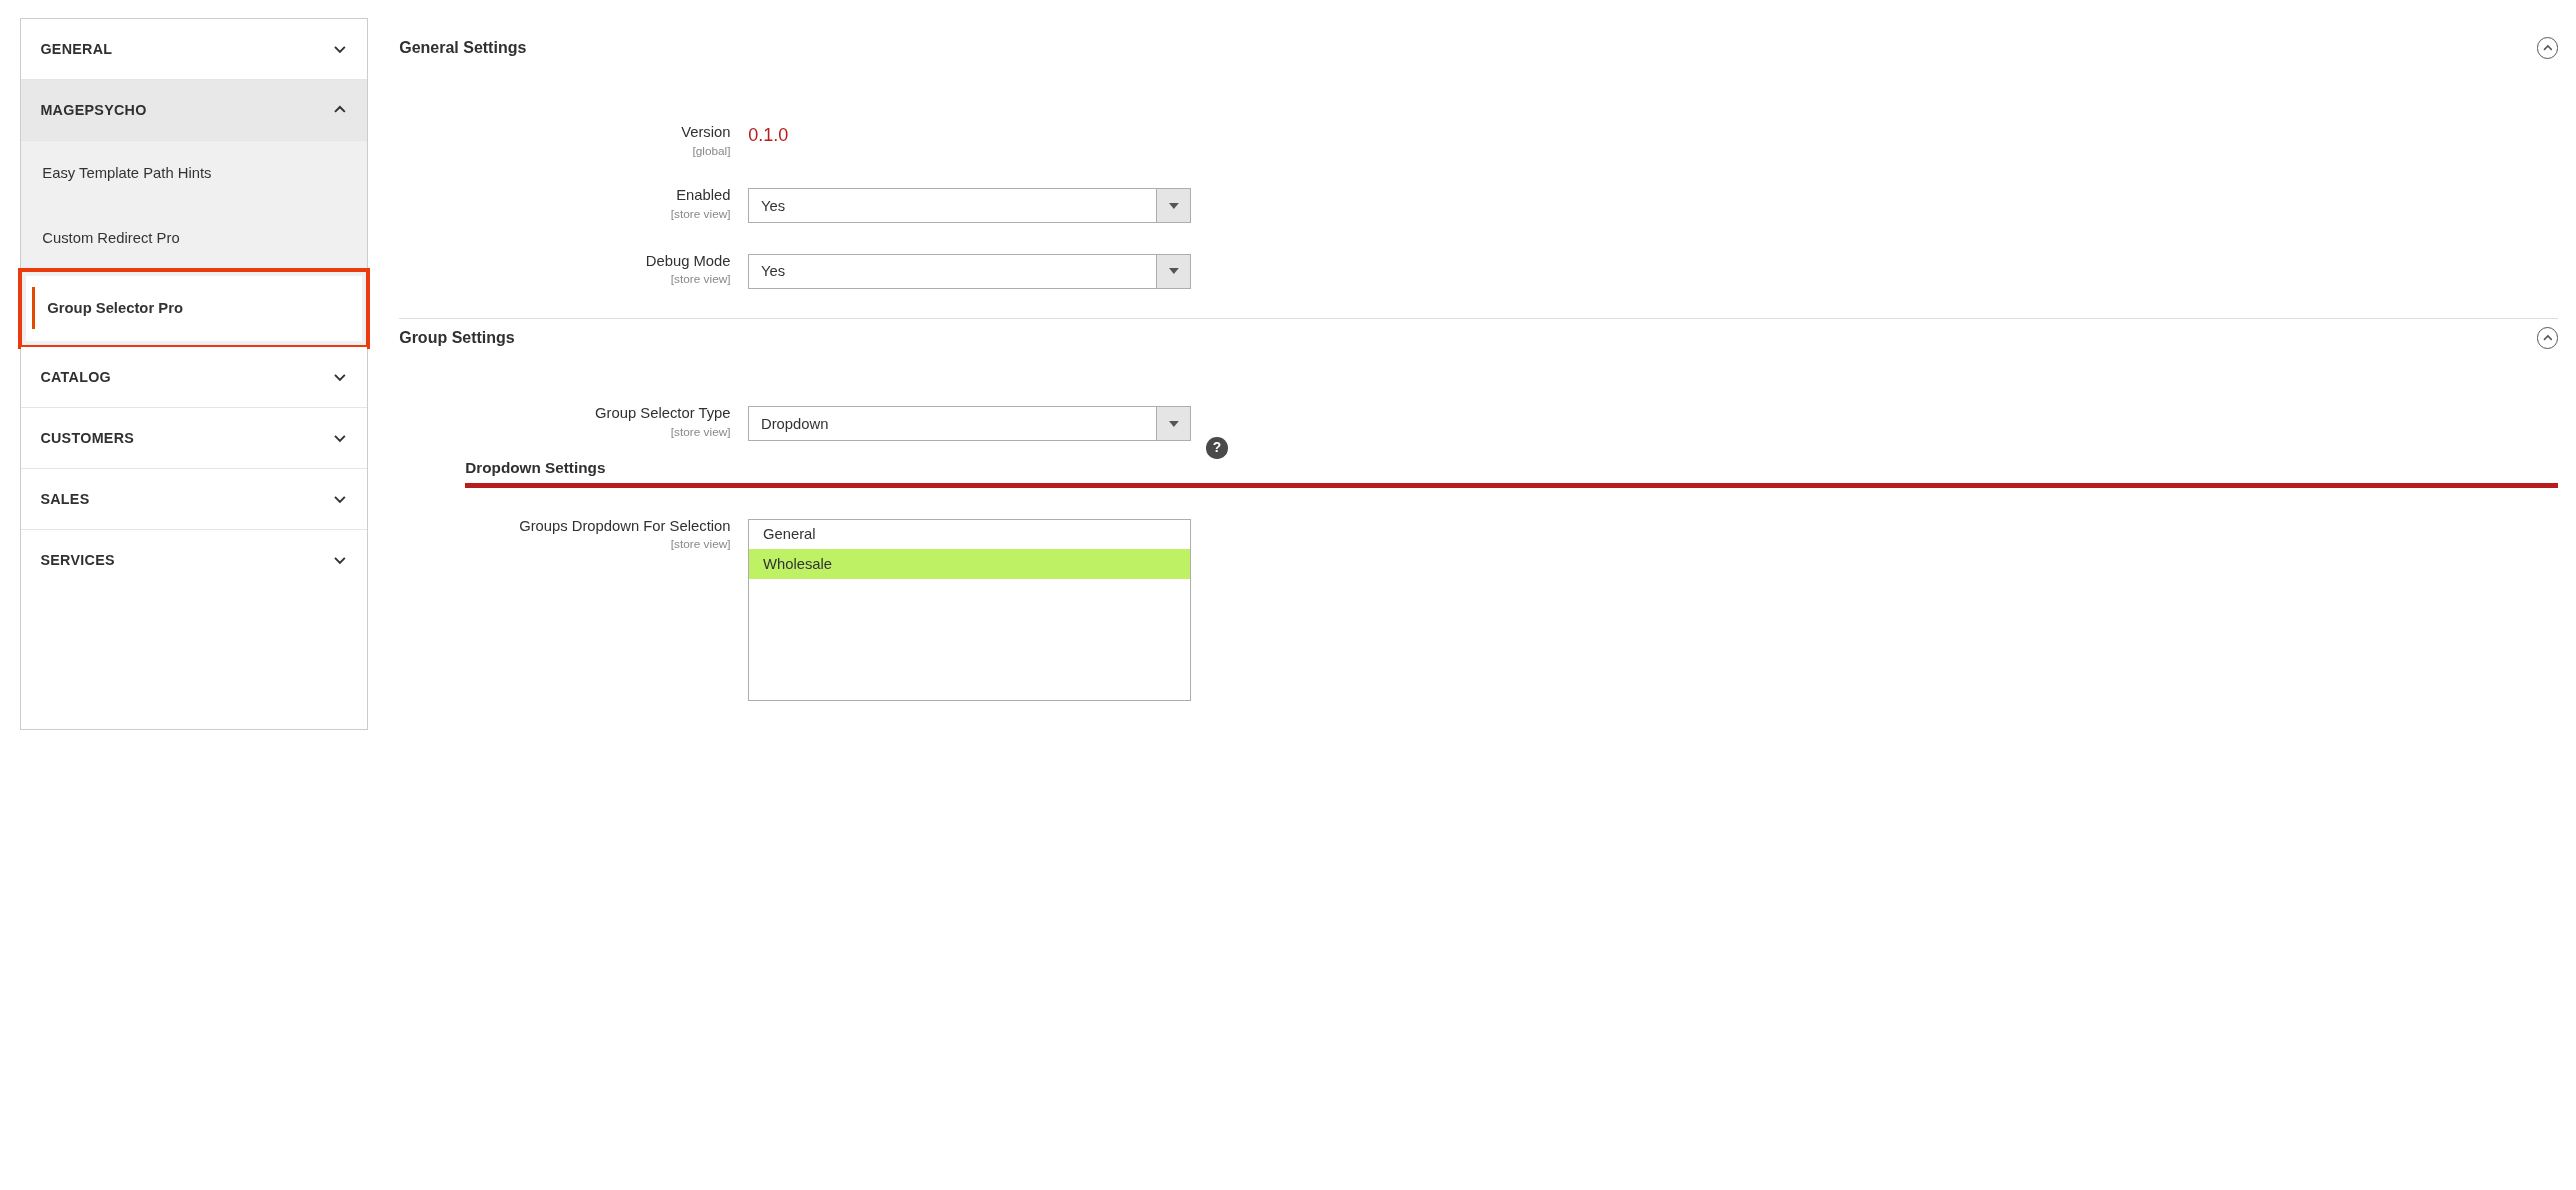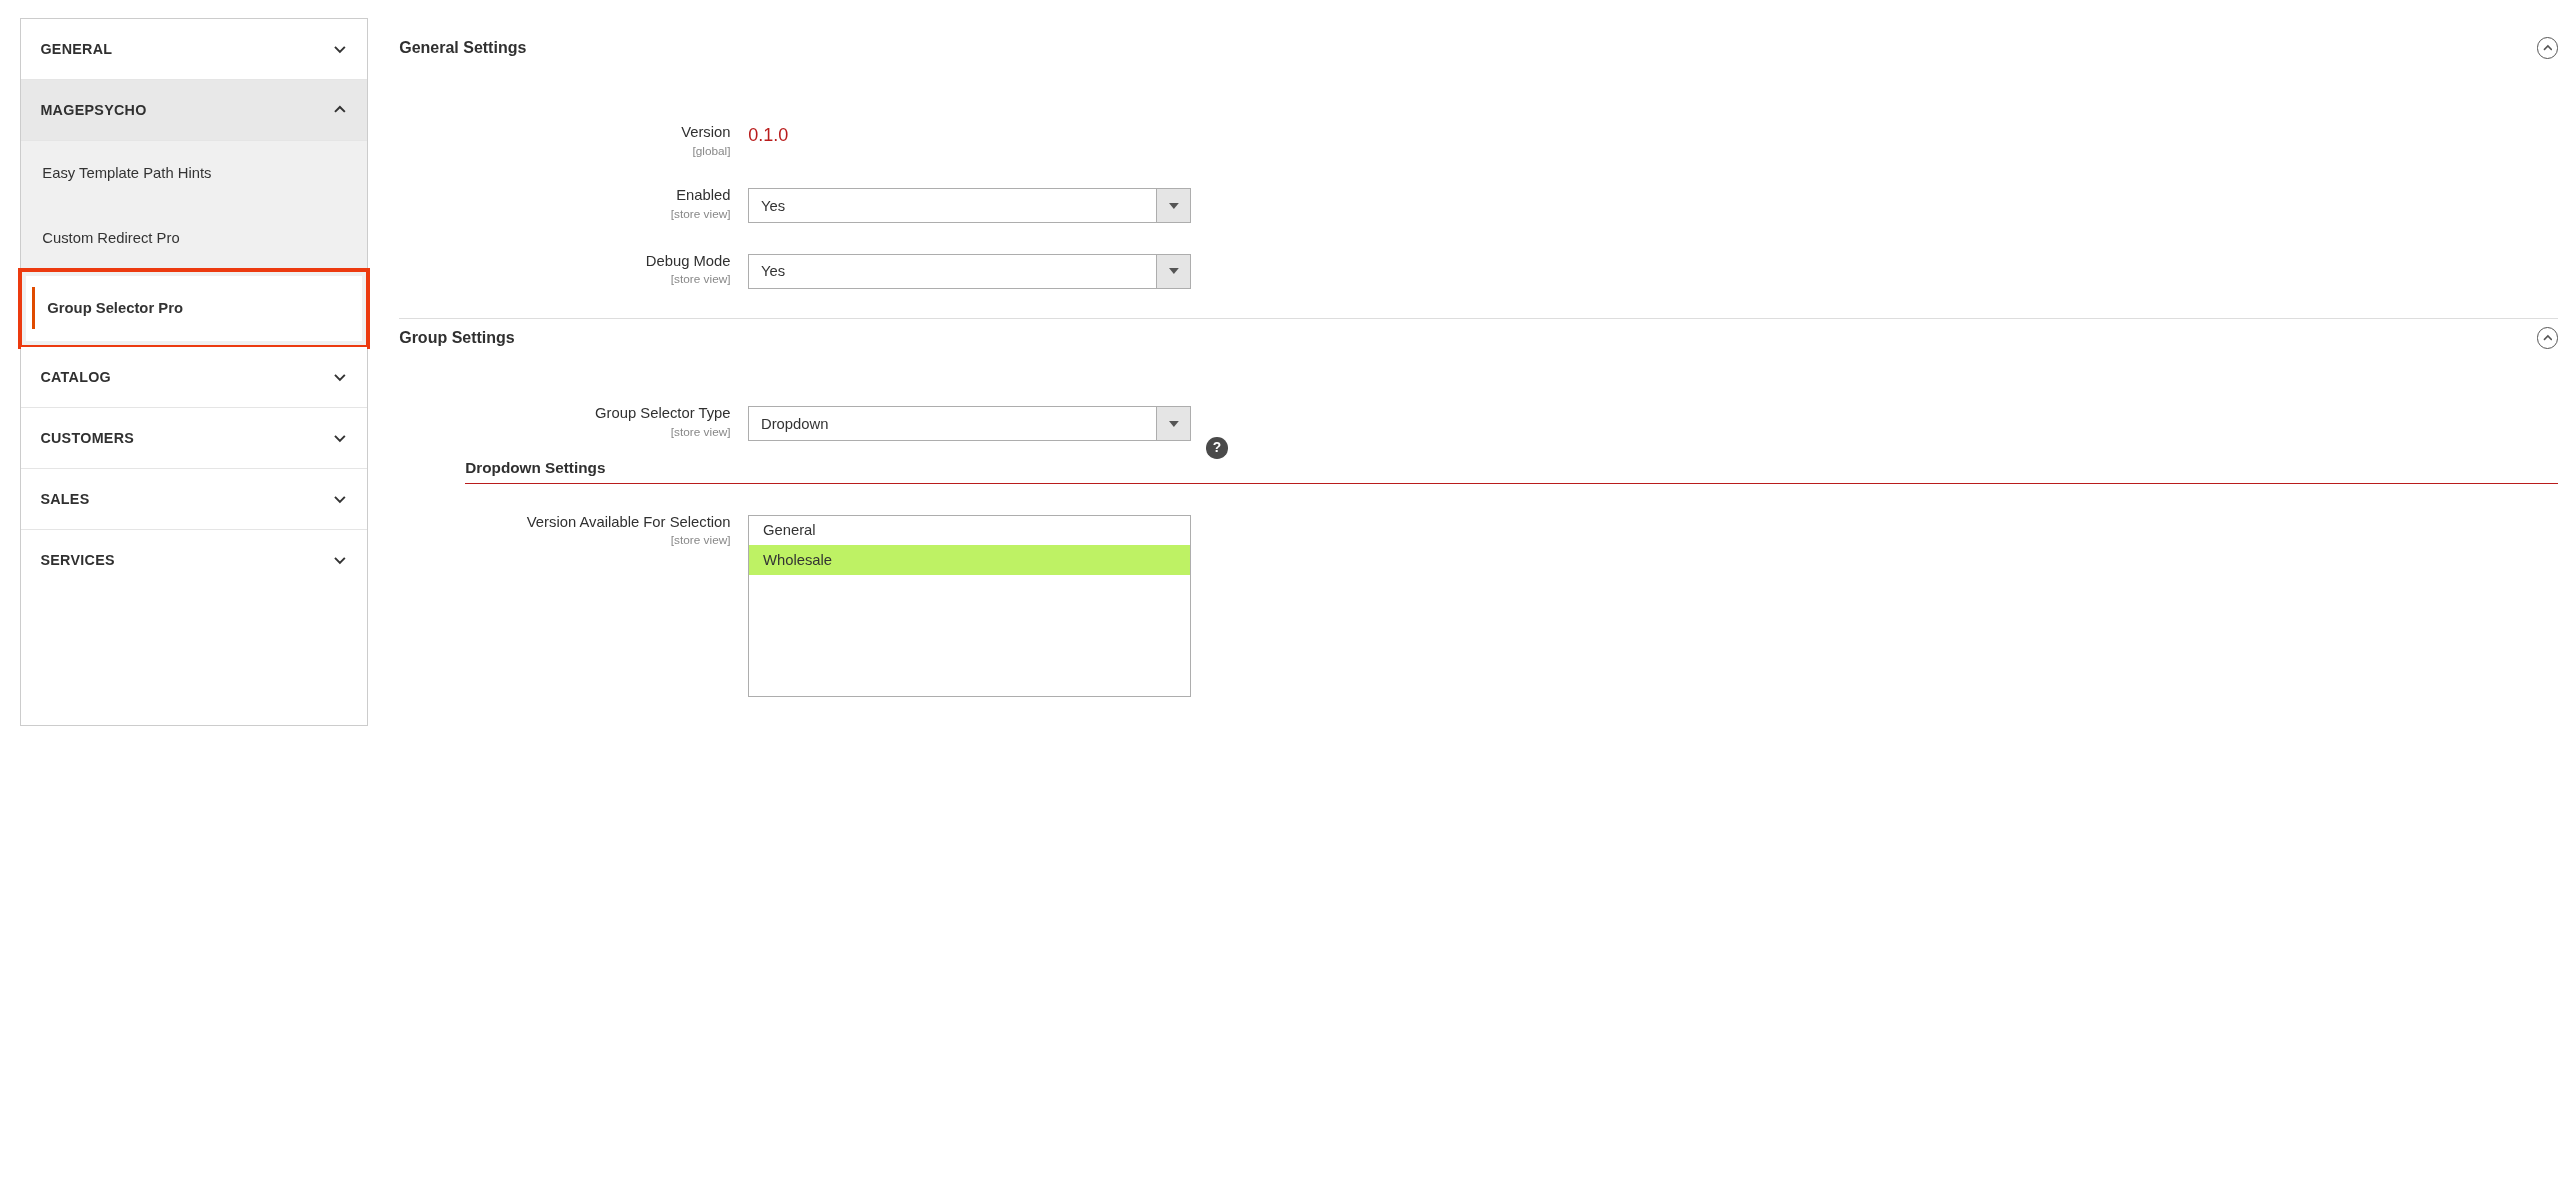--- a/index.html
+++ b/index.html
@@ -162,21 +162,21 @@
     font-weight: 700;
     font-size: 13.8px;
     display:flex; align-items:center; justify-content:center;
     cursor:pointer;
   }
   .subsection-title {
     font-weight: 700;
     font-size: 15.3px;
     color: #303030;
     margin-left: 66px;
-    border-bottom: 1px solid #b91c1c;
+    border-bottom: 5px solid #b91c1c;
     padding-bottom: 5.9px;
     margin-bottom: 29.5px;
   }
   .section-body.second { padding-top: 49px; }
   .multiselect {
     width: 443px;
     border: 1px solid #adadad;
     background: #fff;
     min-height: 182px;
   }
@@ -342,21 +342,21 @@
             </div>
           </div>
           <div class="help-icon">?</div>
         </div>
       </div>
 
       <div class="subsection-title">Dropdown Settings</div>
 
       <div class="row">
         <div class="row-label">
-          <span class="lbl">Version Available For Selection</span>
+          <span class="lbl">Groups Dropdown For Selection</span>
           <span class="scope">[store view]</span>
         </div>
         <div class="row-value">
           <div class="multiselect">
             <div class="ms-option">General</div>
             <div class="ms-option selected">Wholesale</div>
           </div>
         </div>
       </div>
     </div>

